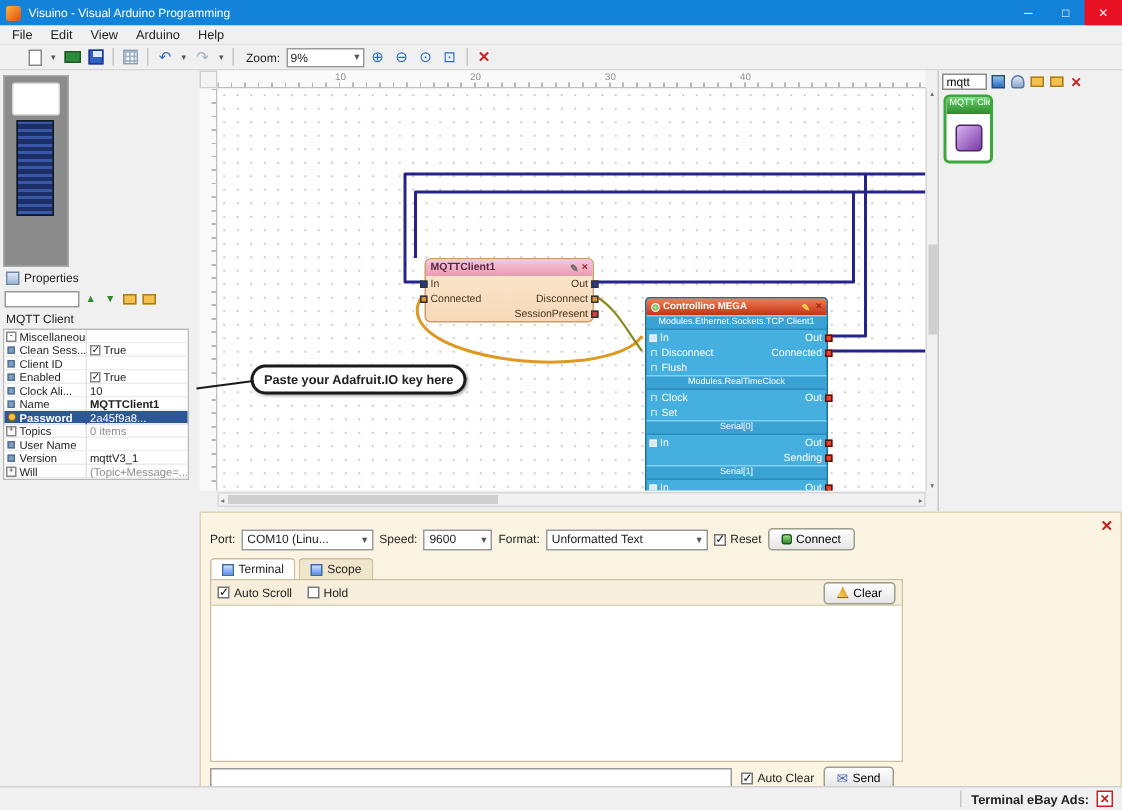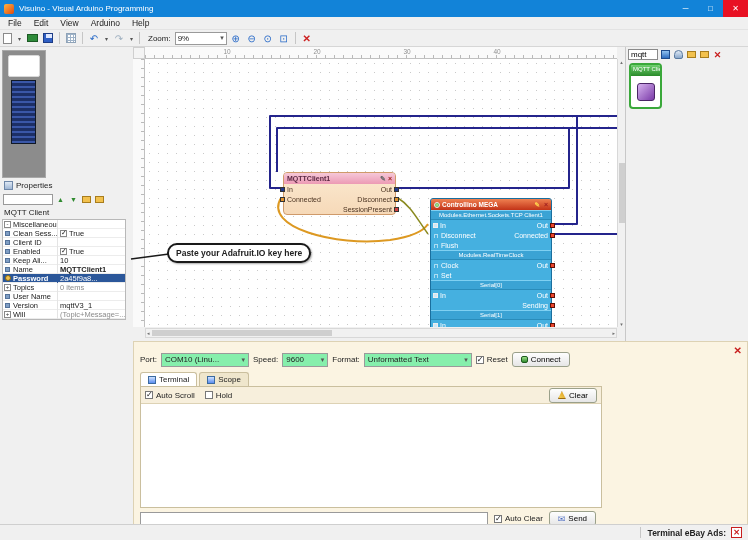--- a/index.html
+++ b/index.html
@@ -19,21 +19,21 @@
   .win-btn.close{background:#e81123;}
   .win-btn.close::after{content:"✕";}
 
   
   .menubar{position:absolute;top:17px;left:0;right:0;height:13px;background:#f0f0f0;display:flex;
            align-items:center;padding-left:2px;border-bottom:1px solid #e3e3e3;}
   .menu-item{padding:0 6px;font-size:8.5px;}
 
   
   .toolbar{position:absolute;top:30px;left:0;right:0;height:17px;background:#f0f0f0;display:flex;
-           align-items:center;padding-left:0;gap:2px;border-bottom:1px solid #d6d6d6;}
+           align-items:center;padding-left:16px;gap:2px;border-bottom:1px solid #d6d6d6;}
   .tb-sep{width:1px;height:12px;background:#c6c6c6;margin:0 2px;}
   .tb-icon{width:14px;height:13px;display:flex;align-items:center;justify-content:center;font-size:10px;}
   .icon-page{width:9px;height:11px;background:#fff;border:1px solid #8a8a8a;}
   .icon-board{width:11px;height:8px;background:#2e8b3a;border:1px solid #1c5a24;}
   .icon-save{width:10px;height:10px;background:#2f5fc4;border:1px solid #1d3c85;position:relative;}
   .icon-save::after{content:"";position:absolute;left:2px;top:0;width:6px;height:4px;background:#dfe8ff;}
   .icon-grid{width:10px;height:10px;border:1px solid #8fa3b8;
      background-image:linear-gradient(#9fb3c8 1px,transparent 1px),linear-gradient(90deg,#9fb3c8 1px,transparent 1px);
      background-size:3px 3px;background-color:#fff;}
   .dd-arrow-mini{font-size:6px;color:#555;width:7px;text-align:center;}
@@ -154,21 +154,21 @@
   .result-header{height:11px;background:linear-gradient(#6fd06f,#2a8a2a);color:#fff;font-size:6px;padding:1px 2px;
                  white-space:nowrap;overflow:hidden;}
   .result-body{height:31px;display:flex;align-items:center;justify-content:center;}
   .result-icon{width:18px;height:18px;border-radius:3px;background:linear-gradient(135deg,#d7b3ef,#7a3aa8);border:1px solid #4a2566;}
 
   
   .bottom-panel{position:absolute;left:133px;right:0;top:341px;height:209px;background:#fbf4e2;border:1px solid #ddd2b4;}
   .bp-close{position:absolute;right:5px;top:3px;color:#c81e1e;font-weight:bold;font-size:10px;}
   .bp-close::after{content:"✕";}
   .conn-row{position:absolute;left:6px;top:10px;display:flex;align-items:center;gap:4px;font-size:8px;}
-  .dd{height:14px;background:#86efac;border:1px solid #9a9a9a;display:flex;align-items:center;font-size:8px;
+  .dd{height:14px;background:#ffffff;border:1px solid #9a9a9a;display:flex;align-items:center;font-size:8px;
       padding:0 3px;white-space:nowrap;overflow:hidden;}
   .dd::after{content:"▾";font-size:7px;color:#555;margin-left:auto;padding-left:3px;}
   .dd.port{width:88px;}
   .dd.speed{width:46px;}
   .dd.format{width:108px;}
   .cb{display:inline-flex;align-items:center;gap:3px;font-size:8px;}
   .box{width:8px;height:8px;border:1px solid #777;background:#fff;position:relative;flex:none;}
   .box.checked::after{content:"✓";position:absolute;left:0;top:-2px;font-size:8px;color:#111;}
   .btn{height:15px;display:inline-flex;align-items:center;gap:3px;font-size:8px;padding:0 8px;border:1px solid #9aa08a;
        border-radius:3px;background:linear-gradient(#fefefe,#e6e6e6);}
@@ -317,21 +317,21 @@
           <span class="p-label">Enabled</span>
           <span class="p-value">
             <span class="mini-cb checked"></span>
             <span>True</span>
           </span>
         </div>
         <div class="prow">
           <span class="p-exp">
             <span class="pdot"></span>
           </span>
-          <span class="p-label">Keep Ali...</span>
+          <span class="p-label">Clock Ali...</span>
           <span class="p-value">
             <span>10</span>
           </span>
         </div>
         <div class="prow">
           <span class="p-exp">
             <span class="pdot"></span>
           </span>
           <span class="p-label">Name</span>
           <span class="p-value bold">

